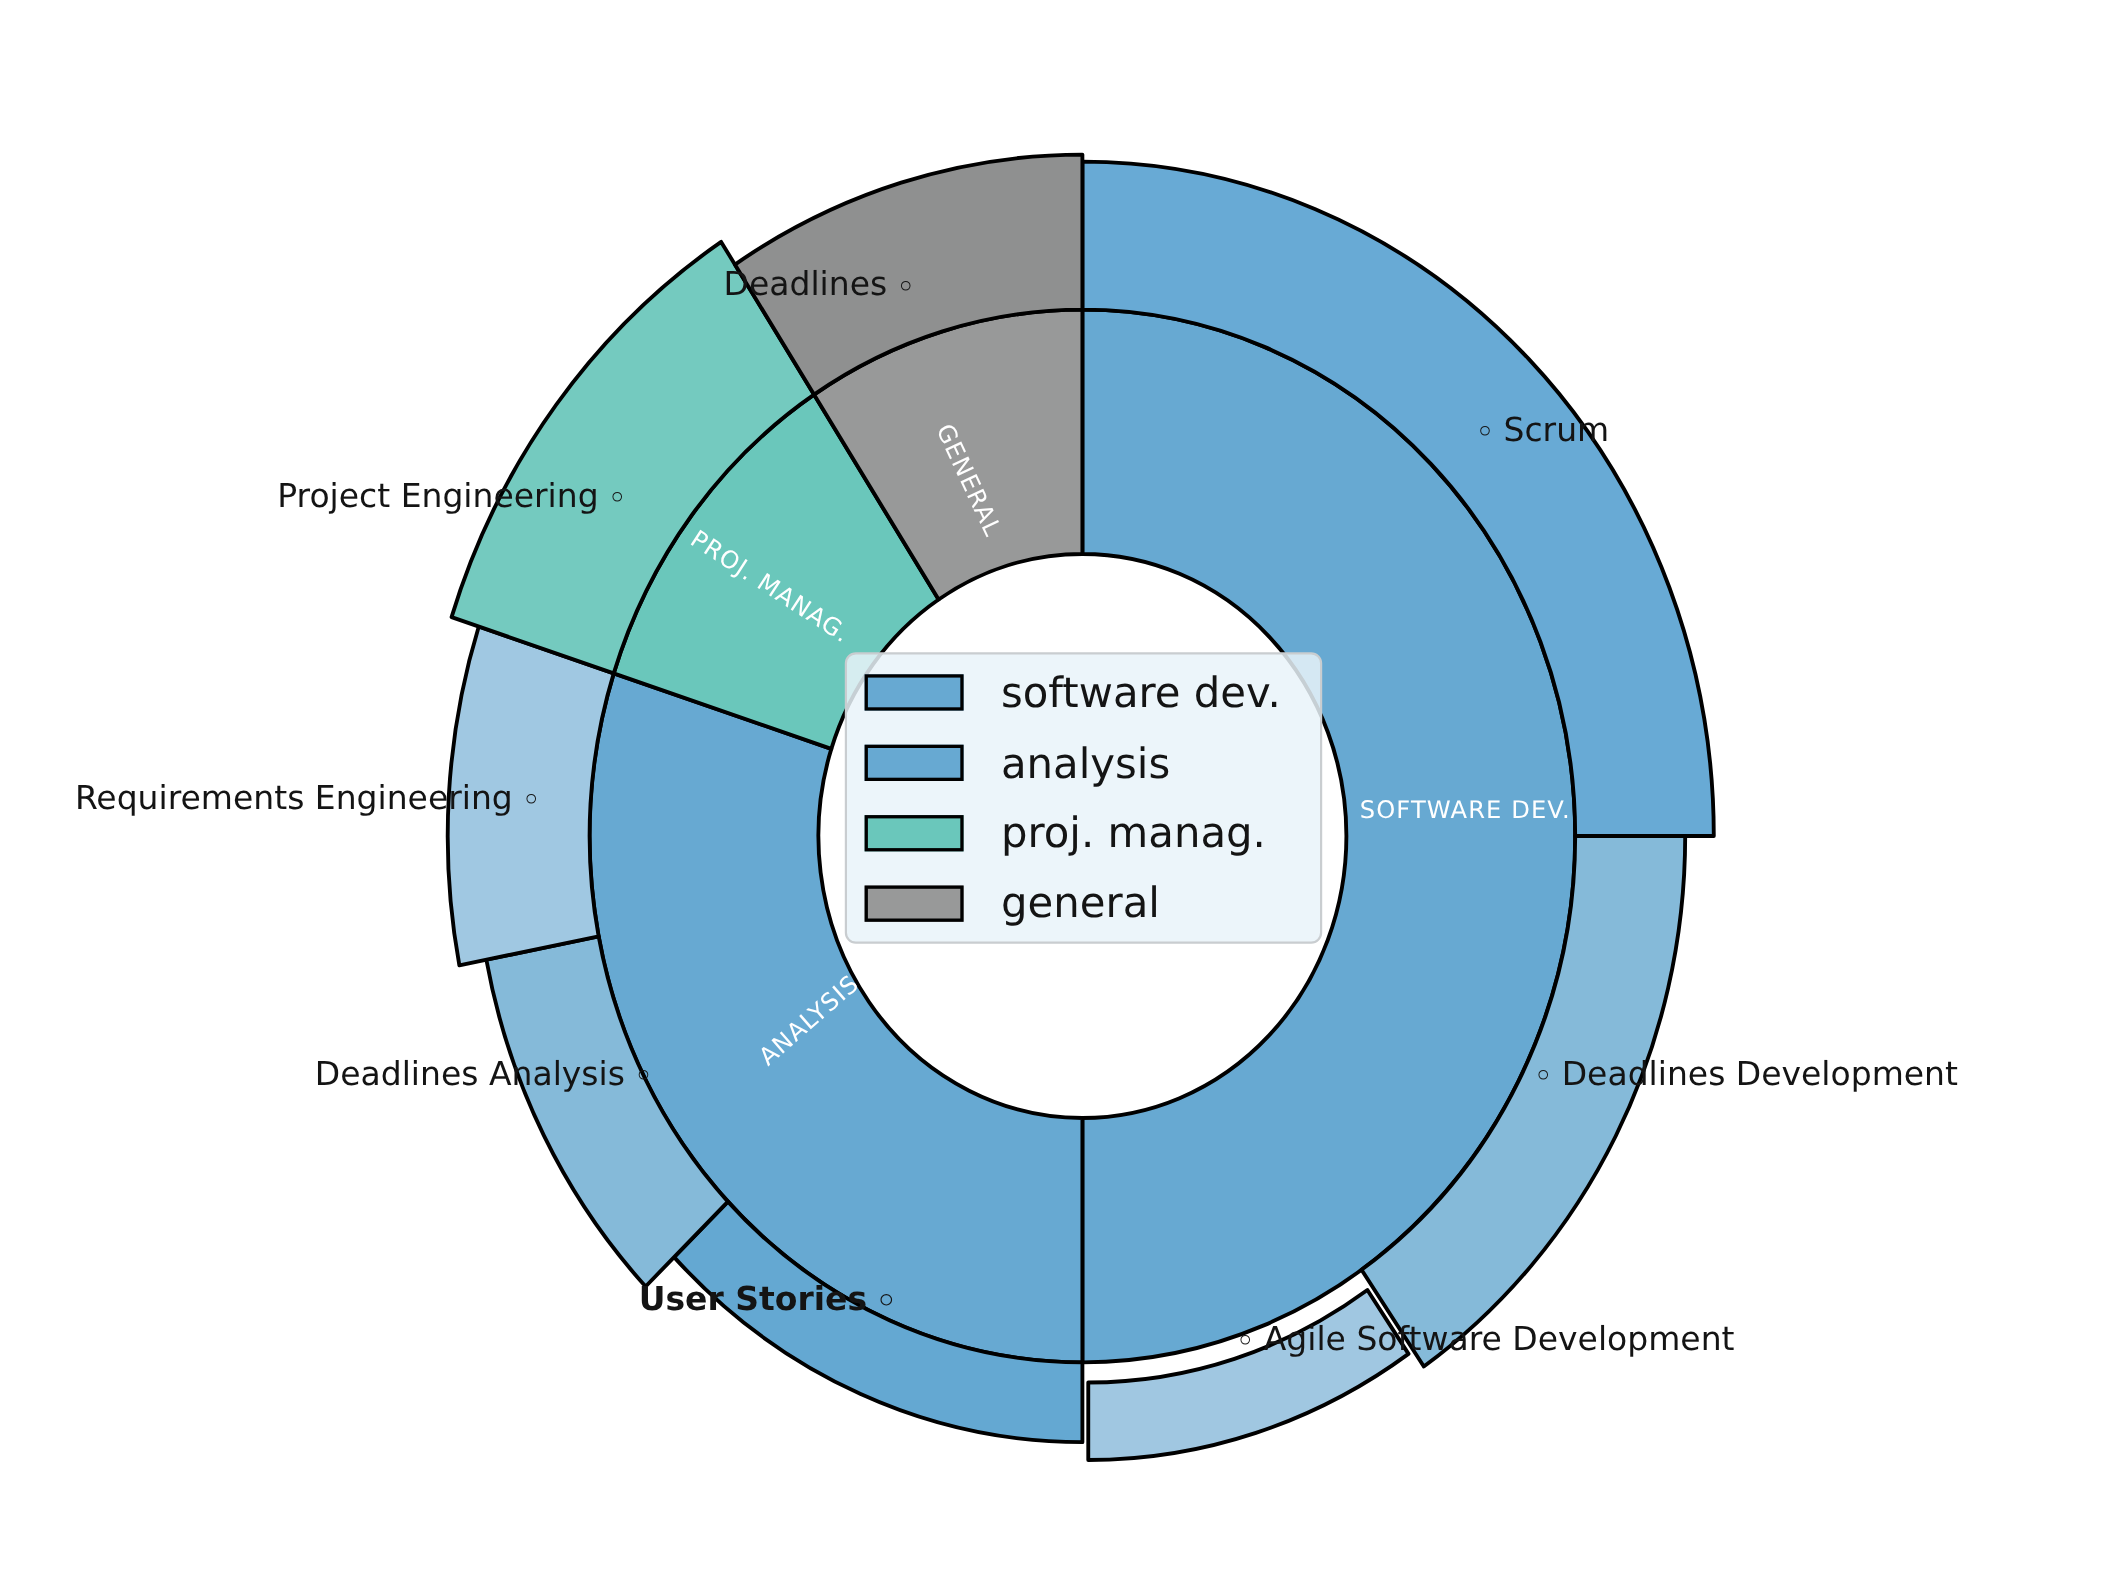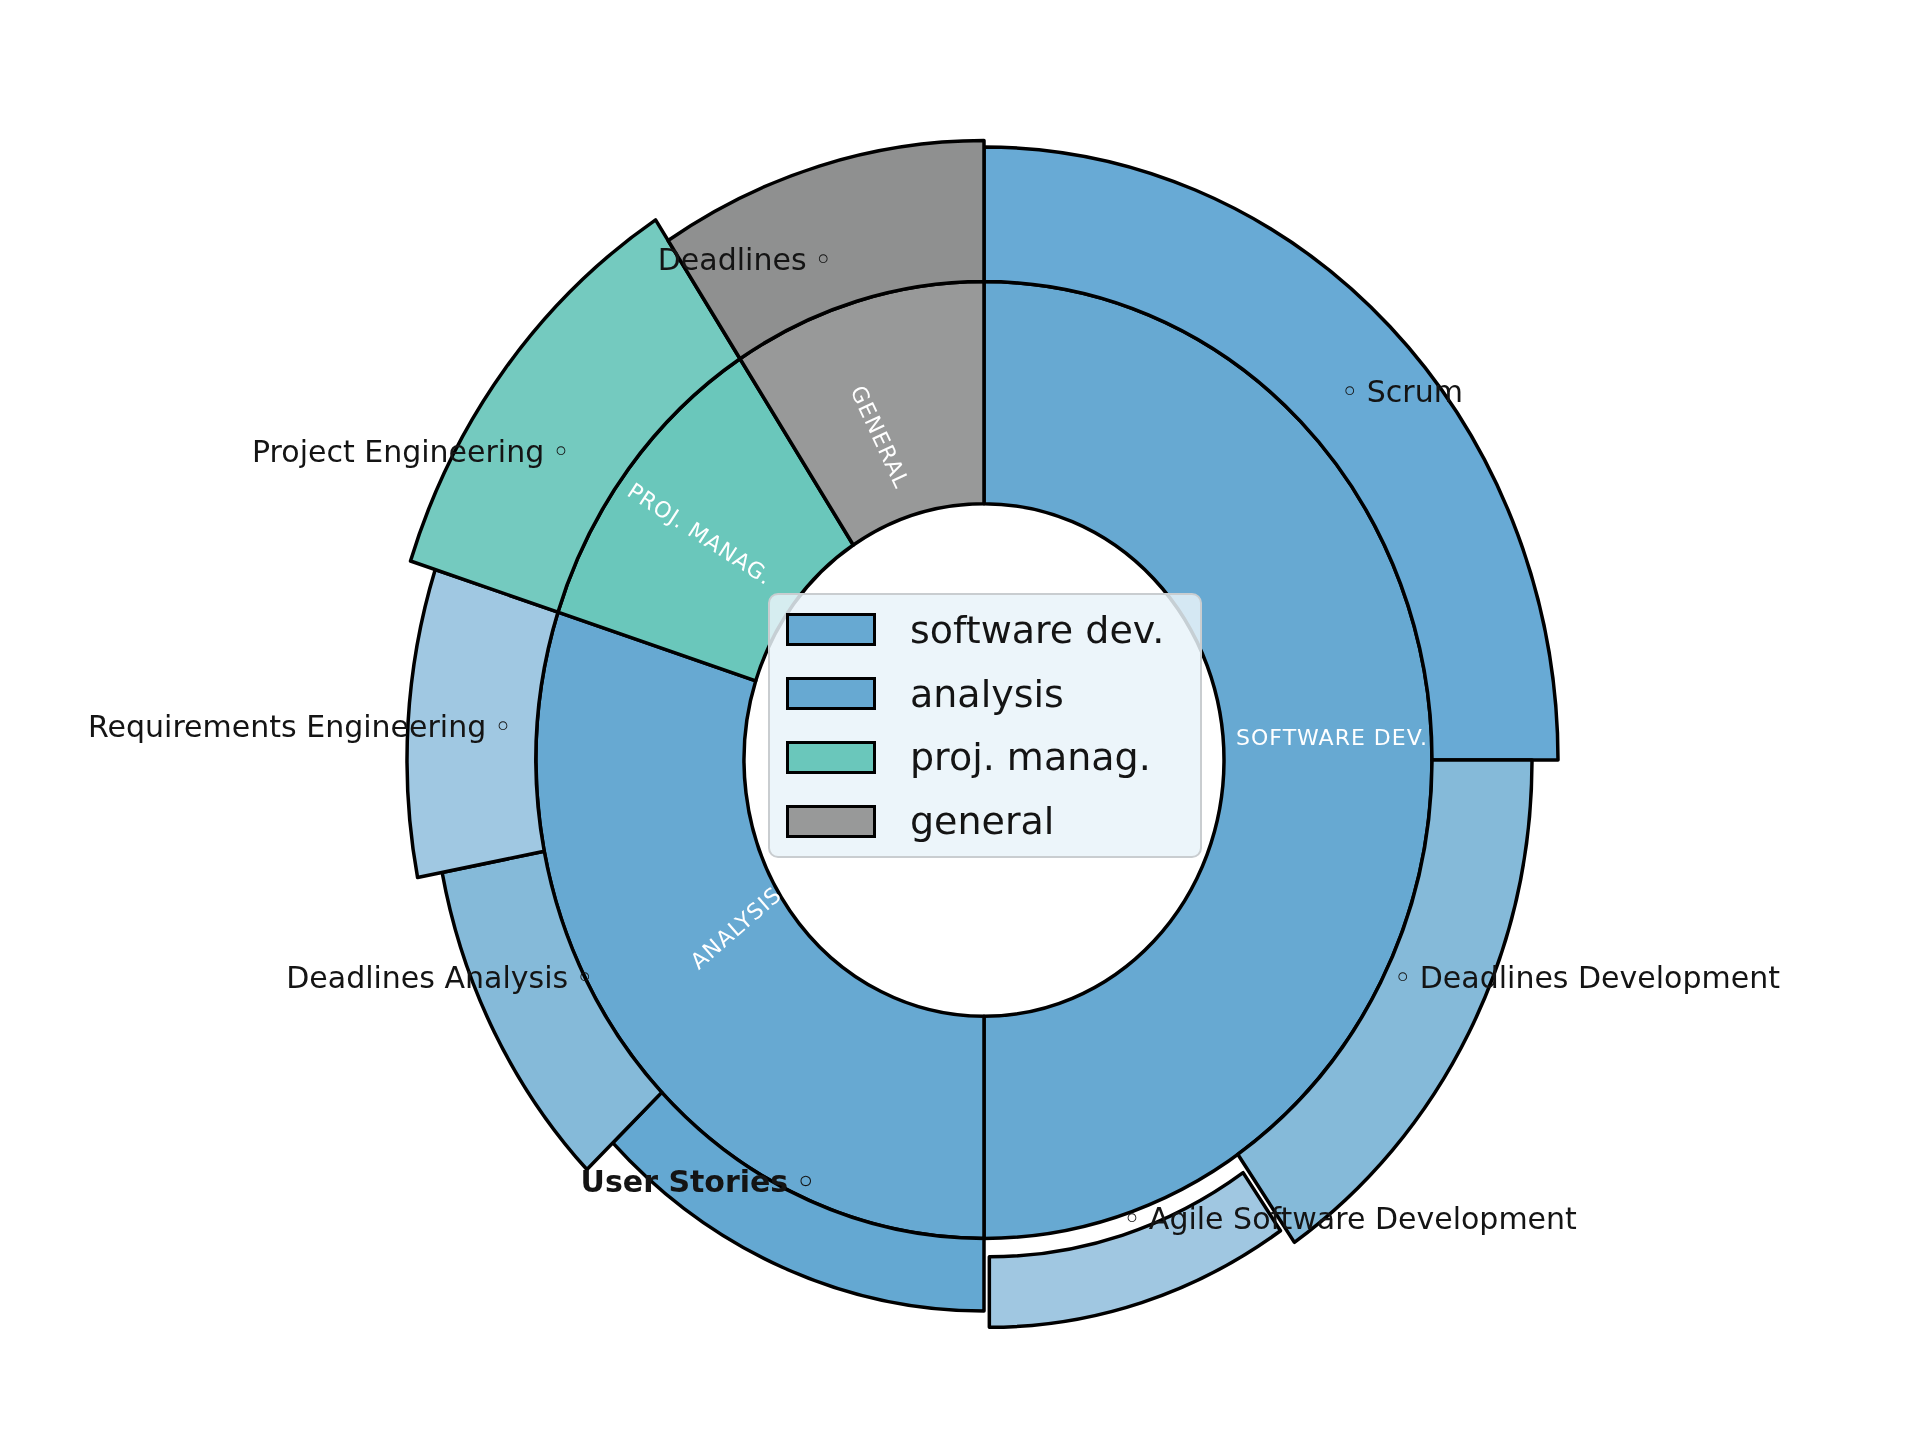--- a/index.html
+++ b/index.html
@@ -9,21 +9,21 @@
     height: 1440px;
     background: #ffffff;
     font-family: "DejaVu Sans", "Liberation Sans", sans-serif;
     overflow: hidden;
   }
   svg.chart { position: absolute; left: 0; top: 0; }
 
   .outer-label {
     position: absolute;
     display: flex;
-    align-items: center;
+    align-items: flex-end;
     gap: 8px;
     font-size: 30px;
     color: #141414;
     white-space: nowrap;
     transform: translate(-50%, -50%);
   }
   .outer-label .marker {
     font-size: 30px;
     line-height: 1;
     color: #141414;
@@ -102,21 +102,21 @@
         <span>Agile Software Development</span>
       </div>
       <div class="outer-label" style="left: 698px; top: 1181px; font-weight: bold;">
         <span>User Stories</span>
         <span class="marker">◦</span>
       </div>
       <div class="outer-label" style="left: 440px; top: 977px;">
         <span>Deadlines Analysis</span>
         <span class="marker">◦</span>
       </div>
-      <div class="outer-label" style="left: 280px; top: 726px; margin-left: 20px;">
+      <div class="outer-label" style="left: 280px; top: 726px;">
         <span>Requirements Engineering</span>
         <span class="marker">◦</span>
       </div>
       <div class="outer-label" style="left: 411px; top: 451px;">
         <span>Project Engineering</span>
         <span class="marker">◦</span>
       </div>
       <div class="outer-label" style="left: 745px; top: 259px;">
         <span>Deadlines</span>
         <span class="marker">◦</span>

